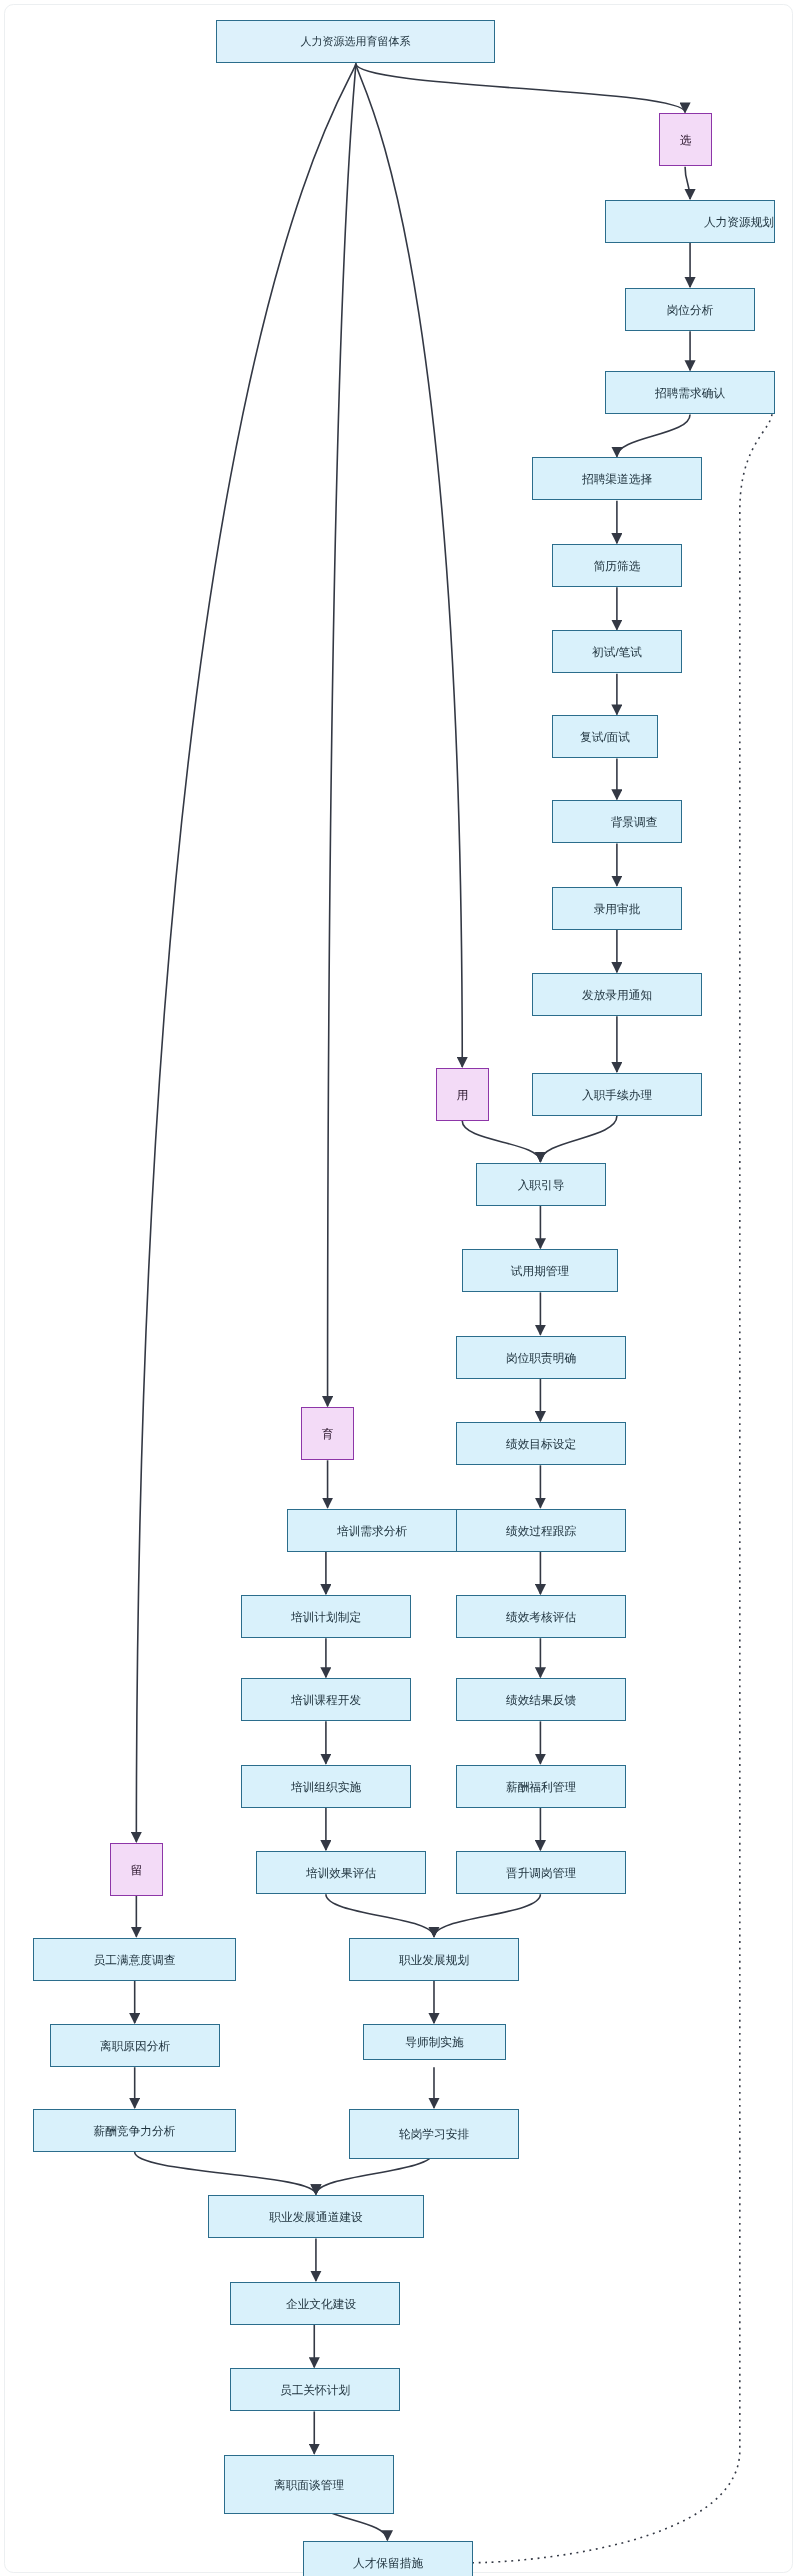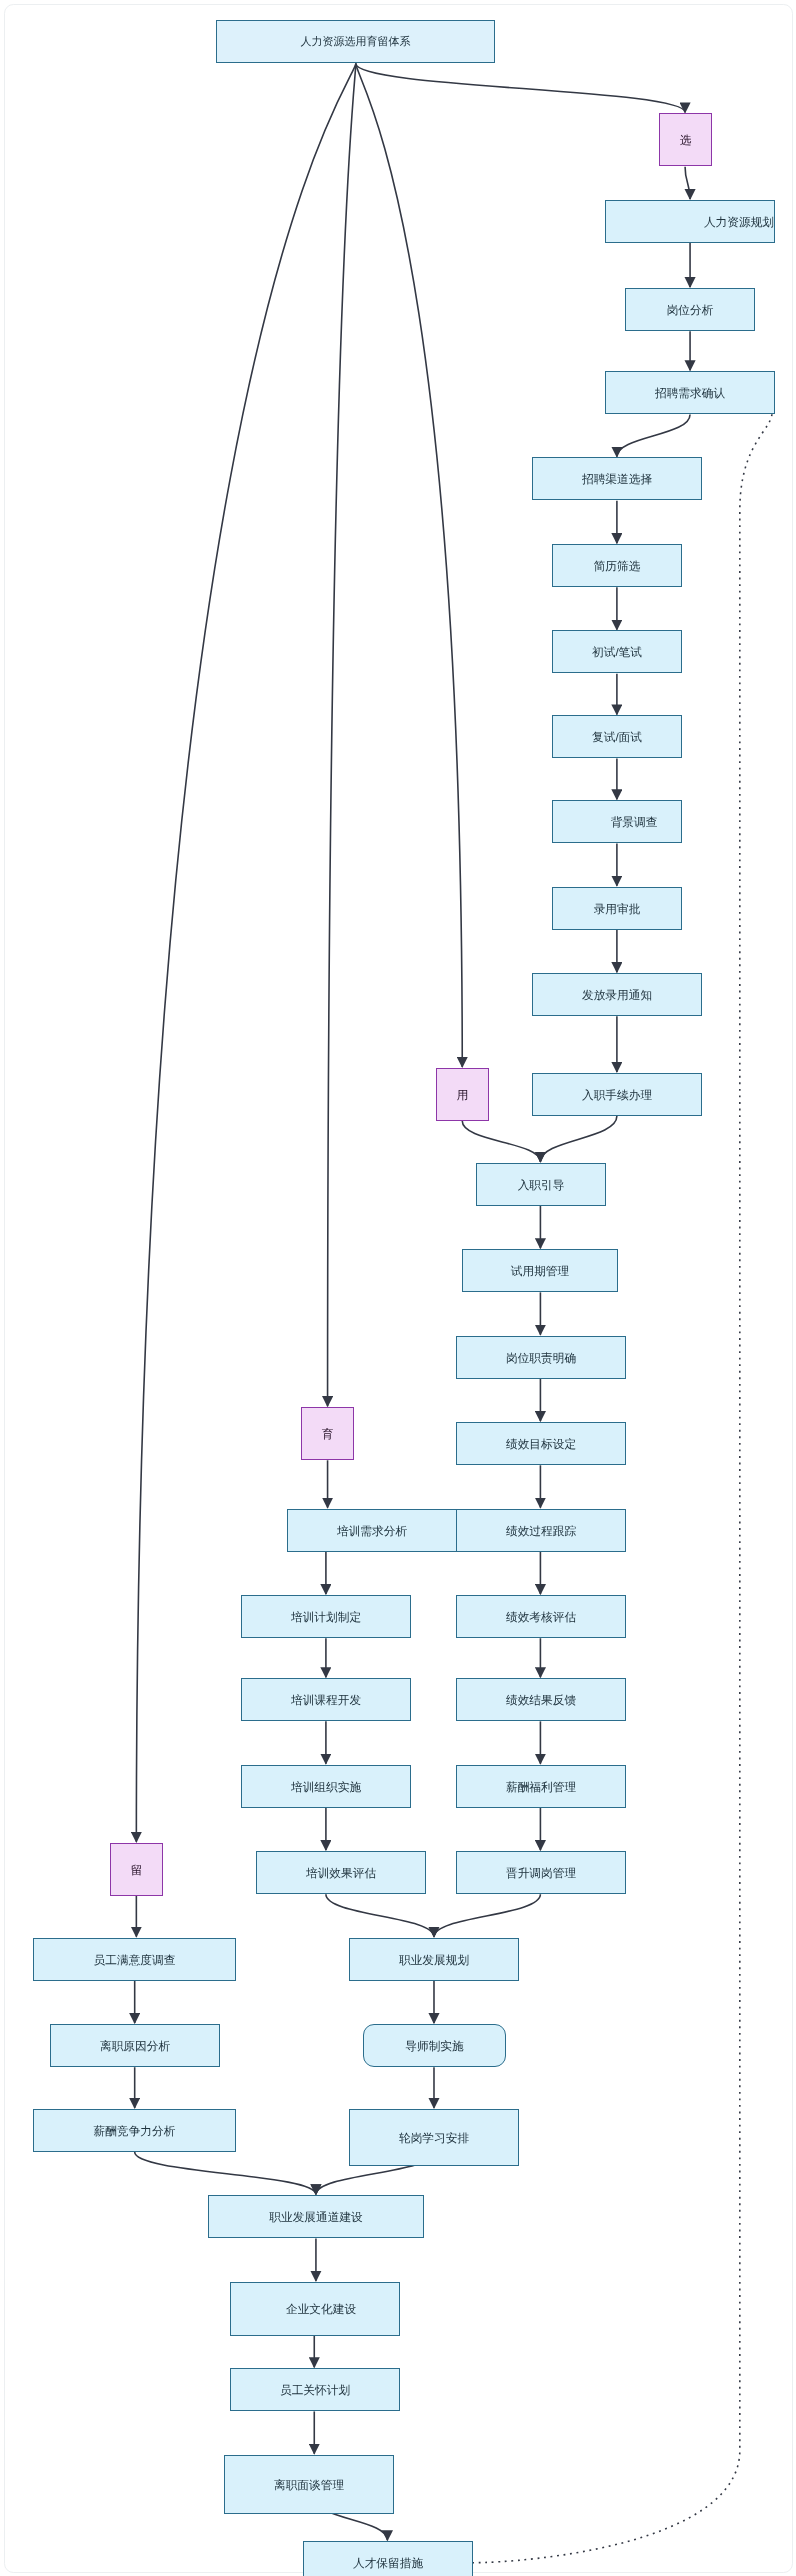--- a/index.html
+++ b/index.html
@@ -101,21 +101,21 @@
       </div>
       <div class="node nproc" style="left: 532px; top: 457px; width: 170px; height: 43px;">
         <span>招聘渠道选择</span>
       </div>
       <div class="node nproc" style="left: 552px; top: 544px; width: 130px; height: 43px;">
         <span>简历筛选</span>
       </div>
       <div class="node nproc" style="left: 552px; top: 630px; width: 130px; height: 43px;">
         <span>初试/笔试</span>
       </div>
-      <div class="node nproc" style="left: 552px; top: 715px; width: 130px; height: 43px;">
+      <div class="node nproc" style="left: 552px; top: 715px; width: 106px; height: 43px;">
         <span>复试/面试</span>
       </div>
       <div class="node nproc" style="left: 552px; top: 800px; width: 130px; height: 43px; padding-left: 34px;">
         <span>背景调查</span>
       </div>
       <div class="node nproc" style="left: 552px; top: 887px; width: 130px; height: 43px;">
         <span>录用审批</span>
       </div>
       <div class="node nproc" style="left: 532px; top: 973px; width: 170px; height: 43px;">
         <span>发放录用通知</span>
@@ -161,39 +161,39 @@
       </div>
       <div class="node nproc" style="left: 241px; top: 1765px; width: 170px; height: 43px;">
         <span>培训组织实施</span>
       </div>
       <div class="node nproc" style="left: 256px; top: 1851px; width: 170px; height: 43px;">
         <span>培训效果评估</span>
       </div>
       <div class="node nproc" style="left: 349px; top: 1938px; width: 170px; height: 43px;">
         <span>职业发展规划</span>
       </div>
-      <div class="node nproc" style="left: 363px; top: 2024px; width: 143px; height: 43px; border-radius: 11px;">
+      <div class="node nproc" style="left: 363px; top: 2024px; width: 143px; height: 36px;">
         <span>导师制实施</span>
       </div>
-      <div class="node nproc" style="left: 349px; top: 2109px; width: 170px; height: 57px;">
+      <div class="node nproc" style="left: 349px; top: 2109px; width: 170px; height: 50px;">
         <span>轮岗学习安排</span>
       </div>
       <div class="node nproc" style="left: 33px; top: 1938px; width: 203px; height: 43px;">
         <span>员工满意度调查</span>
       </div>
       <div class="node nproc" style="left: 50px; top: 2024px; width: 170px; height: 43px;">
         <span>离职原因分析</span>
       </div>
       <div class="node nproc" style="left: 33px; top: 2109px; width: 203px; height: 43px;">
         <span>薪酬竞争力分析</span>
       </div>
       <div class="node nproc" style="left: 208px; top: 2195px; width: 216px; height: 43px;">
         <span>职业发展通道建设</span>
       </div>
-      <div class="node nproc" style="left: 230px; top: 2282px; width: 170px; height: 54px; padding-left: 12px;">
+      <div class="node nproc" style="left: 230px; top: 2282px; width: 170px; height: 43px; padding-left: 12px;">
         <span>企业文化建设</span>
       </div>
       <div class="node nproc" style="left: 230px; top: 2368px; width: 170px; height: 43px;">
         <span>员工关怀计划</span>
       </div>
       <div class="node nproc" style="left: 224px; top: 2455px; width: 170px; height: 59px;">
         <span>离职面谈管理</span>
       </div>
       <div class="node nproc" style="left: 303px; top: 2541px; width: 170px; height: 43px;">
         <span>人才保留措施</span>

